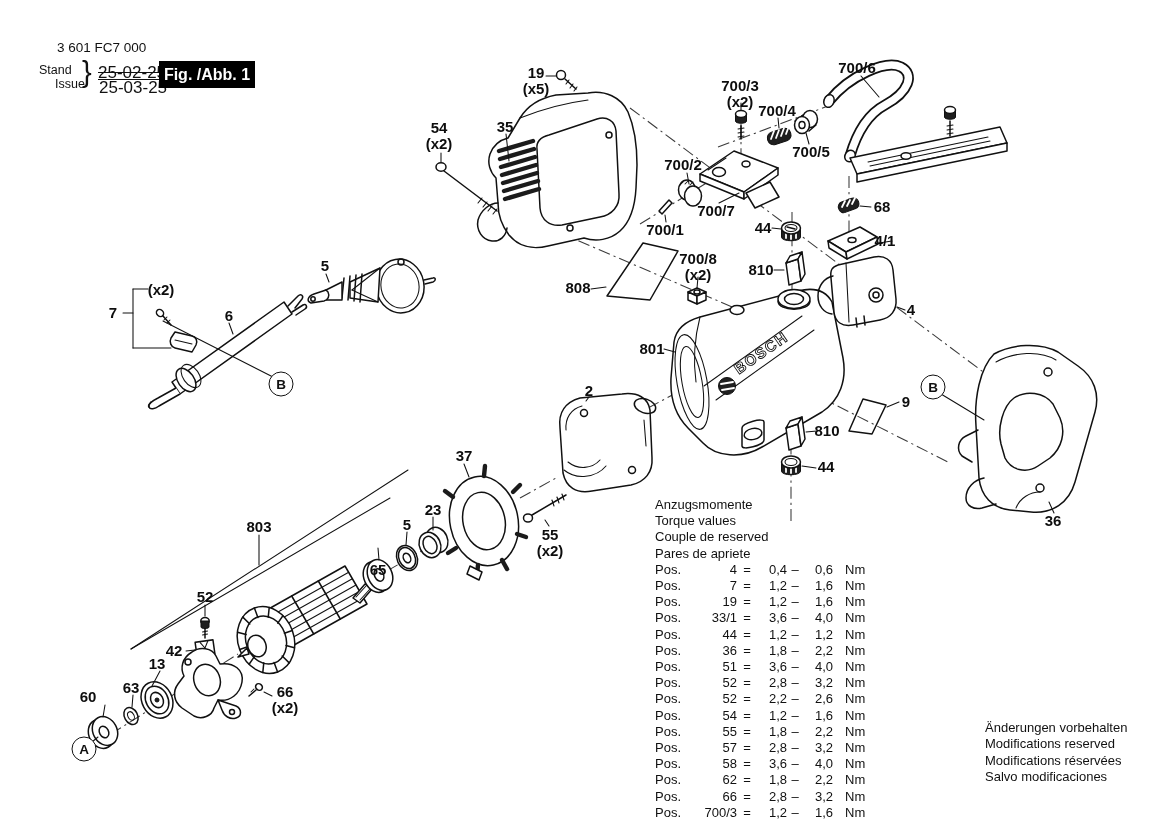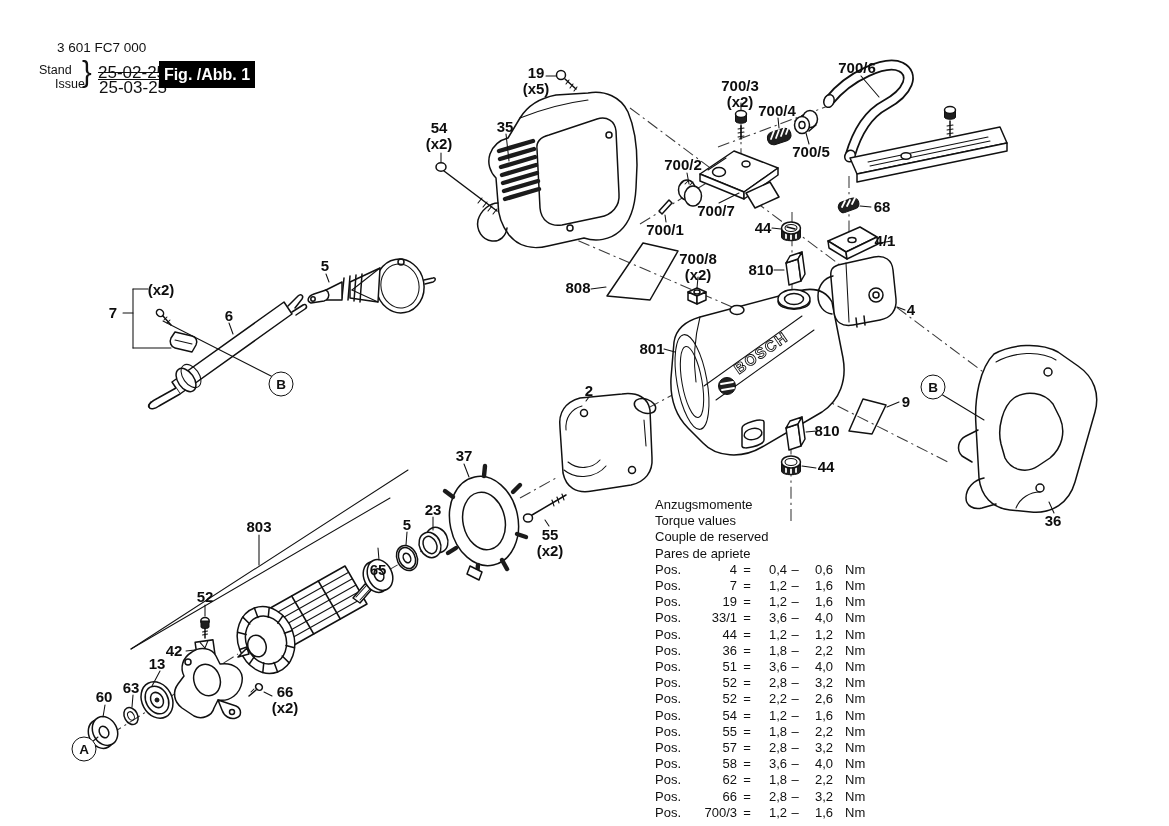--- a/index.html
+++ b/index.html
@@ -490,21 +490,21 @@
   <div class="pl" style="left:464px;top:456px"><span>37</span></div>
   <div class="pl" style="left:433px;top:510px"><span>23</span></div>
   <div class="pl" style="left:550px;top:543px"><span>55</span><span class="sub">(x2)</span></div>
   <div class="pl" style="left:259px;top:527px"><span>803</span></div>
   <div class="pl" style="left:378px;top:570px"><span>65</span></div>
   <div class="pl" style="left:407px;top:525px"><span>5</span></div>
   <div class="pl" style="left:205px;top:597px"><span>52</span></div>
   <div class="pl" style="left:174px;top:651px"><span>42</span></div>
   <div class="pl" style="left:157px;top:664px"><span>13</span></div>
   <div class="pl" style="left:131px;top:688px"><span>63</span></div>
-  <div class="pl" style="left:104px;top:697px"><span>60</span></div>
+  <div class="pl" style="left:88px;top:697px"><span>60</span></div>
   <div class="pl" style="left:285px;top:700px"><span>66</span><span class="sub">(x2)</span></div>
   <div class="pl" style="left:906px;top:402px"><span>9</span></div>
   <div class="pl" style="left:827px;top:431px"><span>810</span></div>
   <div class="pl" style="left:826px;top:467px"><span>44</span></div>
   <div class="pl" style="left:1053px;top:521px"><span>36</span></div>
 
   <div class="bub" style="left:84px;top:749px">A</div>
   <div class="bub" style="left:281px;top:384px">B</div>
   <div class="bub" style="left:933px;top:387px">B</div>
 
@@ -669,14 +669,20 @@
       <span class="r">700/3</span>
       <span class="c">=</span>
       <span class="r">1,2</span>
       <span class="c">–</span>
       <span class="r">1,6</span>
       <span class="u">Nm</span>
     </div>
   </div>
   </div>
 
+  <div class="foot">
+    <div>Änderungen vorbehalten</div>
+    <div>Modifications reserved</div>
+    <div>Modifications réservées</div>
+    <div>Salvo modificaciones</div>
+  </div>
 
 </div>
 
 </body></html>

